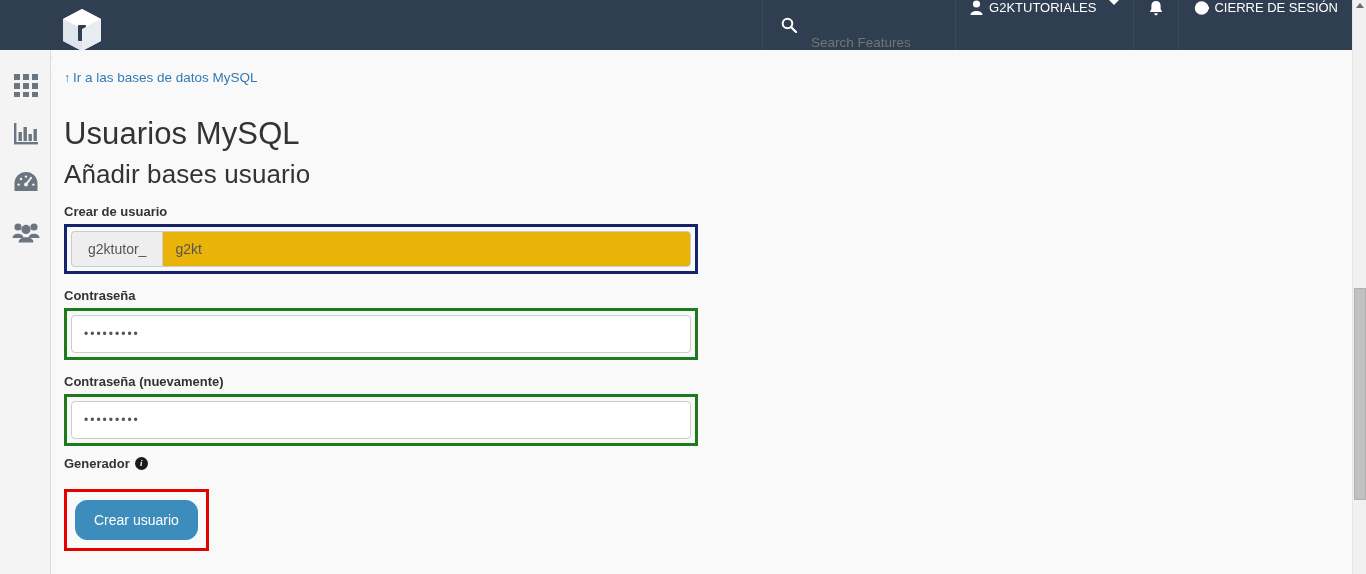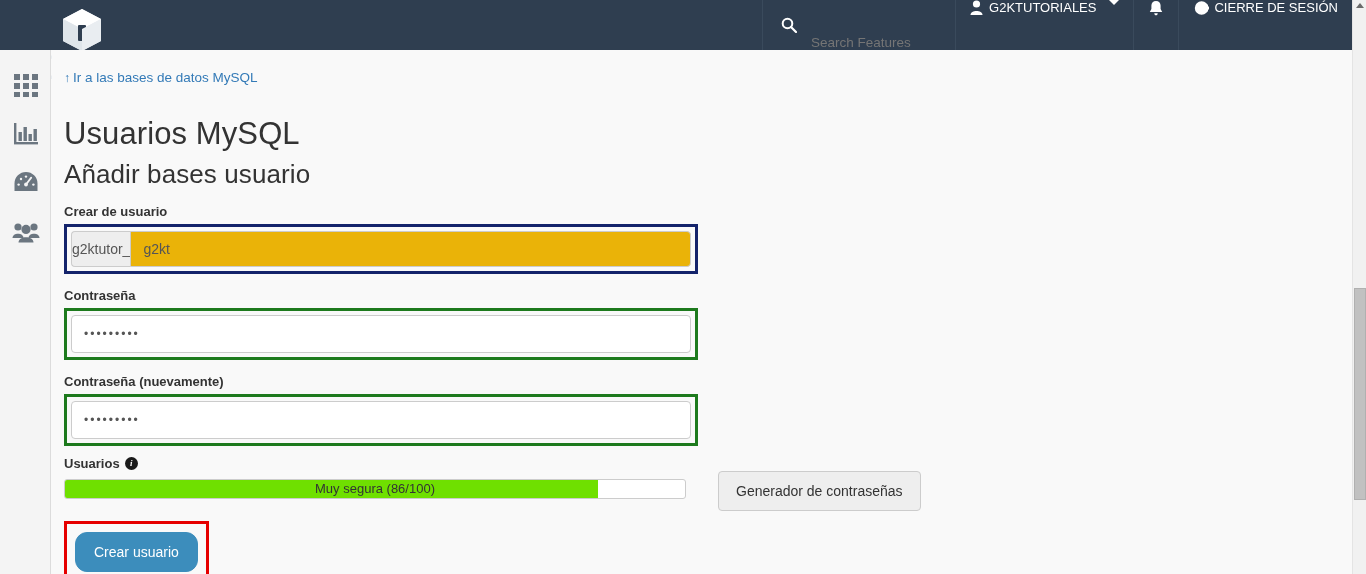--- a/index.html
+++ b/index.html
@@ -169,21 +169,21 @@
   }
 
   .input-group { display: flex; width: 100%; }
   .prefix {
     background: #eeeeee;
     border: 1px solid #cccccc;
     border-right: none;
     border-radius: 4px 0 0 4px;
     color: #555555;
     font-size: 14px;
-    padding: 7px 0;
+    padding: 7px 16px;
     line-height: 20px;
     white-space: nowrap;
   }
   .txt {
     flex: 1 1 auto;
     border: 1px solid #cccccc;
     border-radius: 0 4px 4px 0;
     background: #eab308;
     font-size: 14px;
     color: #555555;
@@ -458,31 +458,24 @@
   
   <label class="field-label">Contraseña (nuevamente)</label>
   <div class="anno anno-green">
     <input class="pw" type="text" readonly="" value="•••••••••" style="">
   </div>
 
   <div class="spacer-10"></div>
 
   
   <div class="sec-label">
-    <span>Usuarios</span>
+    <span>Generador</span>
     <span class="info-icon">i</span>
   </div>
 
-  <div class="meter-row">
-    <div class="meter">
-      <div class="meter-fill" id="meter-fill" style="width: 86%; background: rgb(111, 224, 0);"></div>
-      <div class="meter-text">Muy segura (86/100)</div>
-    </div>
-    <button class="btn-gray">Generador de contraseñas</button>
-  </div>
 
   <div class="spacer-10"></div>
 
   <div class="anno-red">
     <button class="btn-blue">Crear usuario</button>
   </div>
 
 </div>
 
 <div class="scrollbar">

